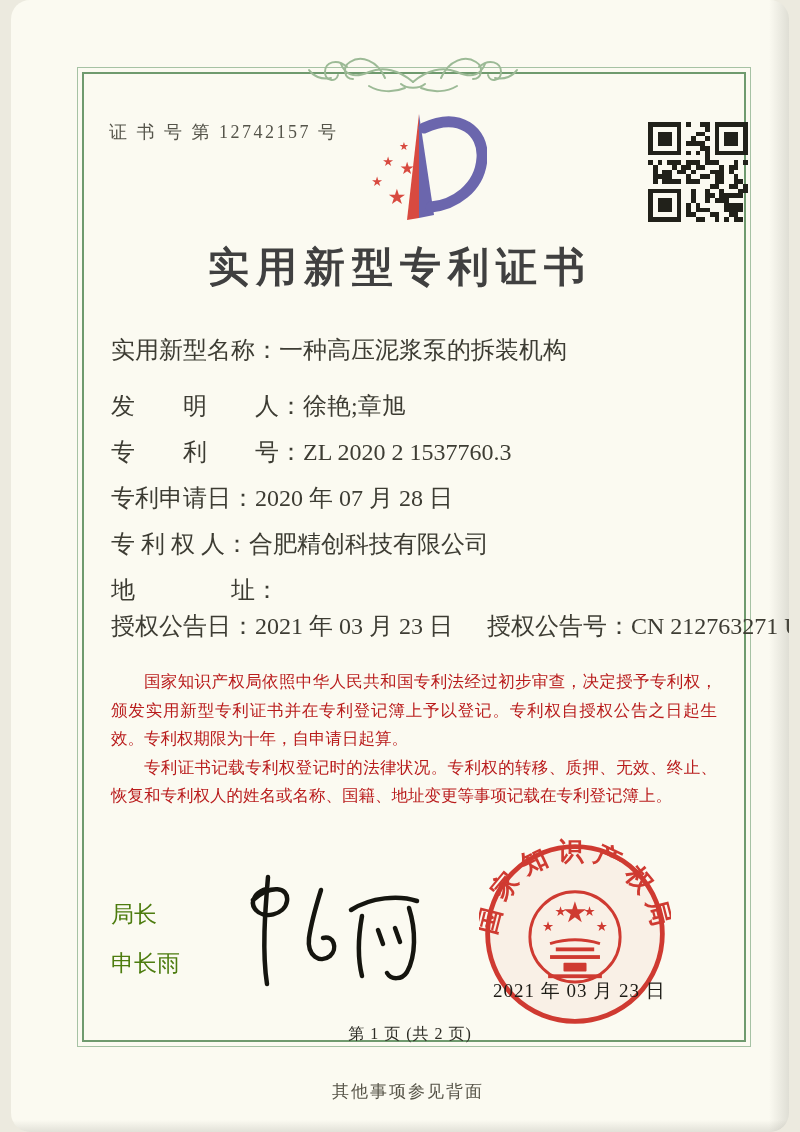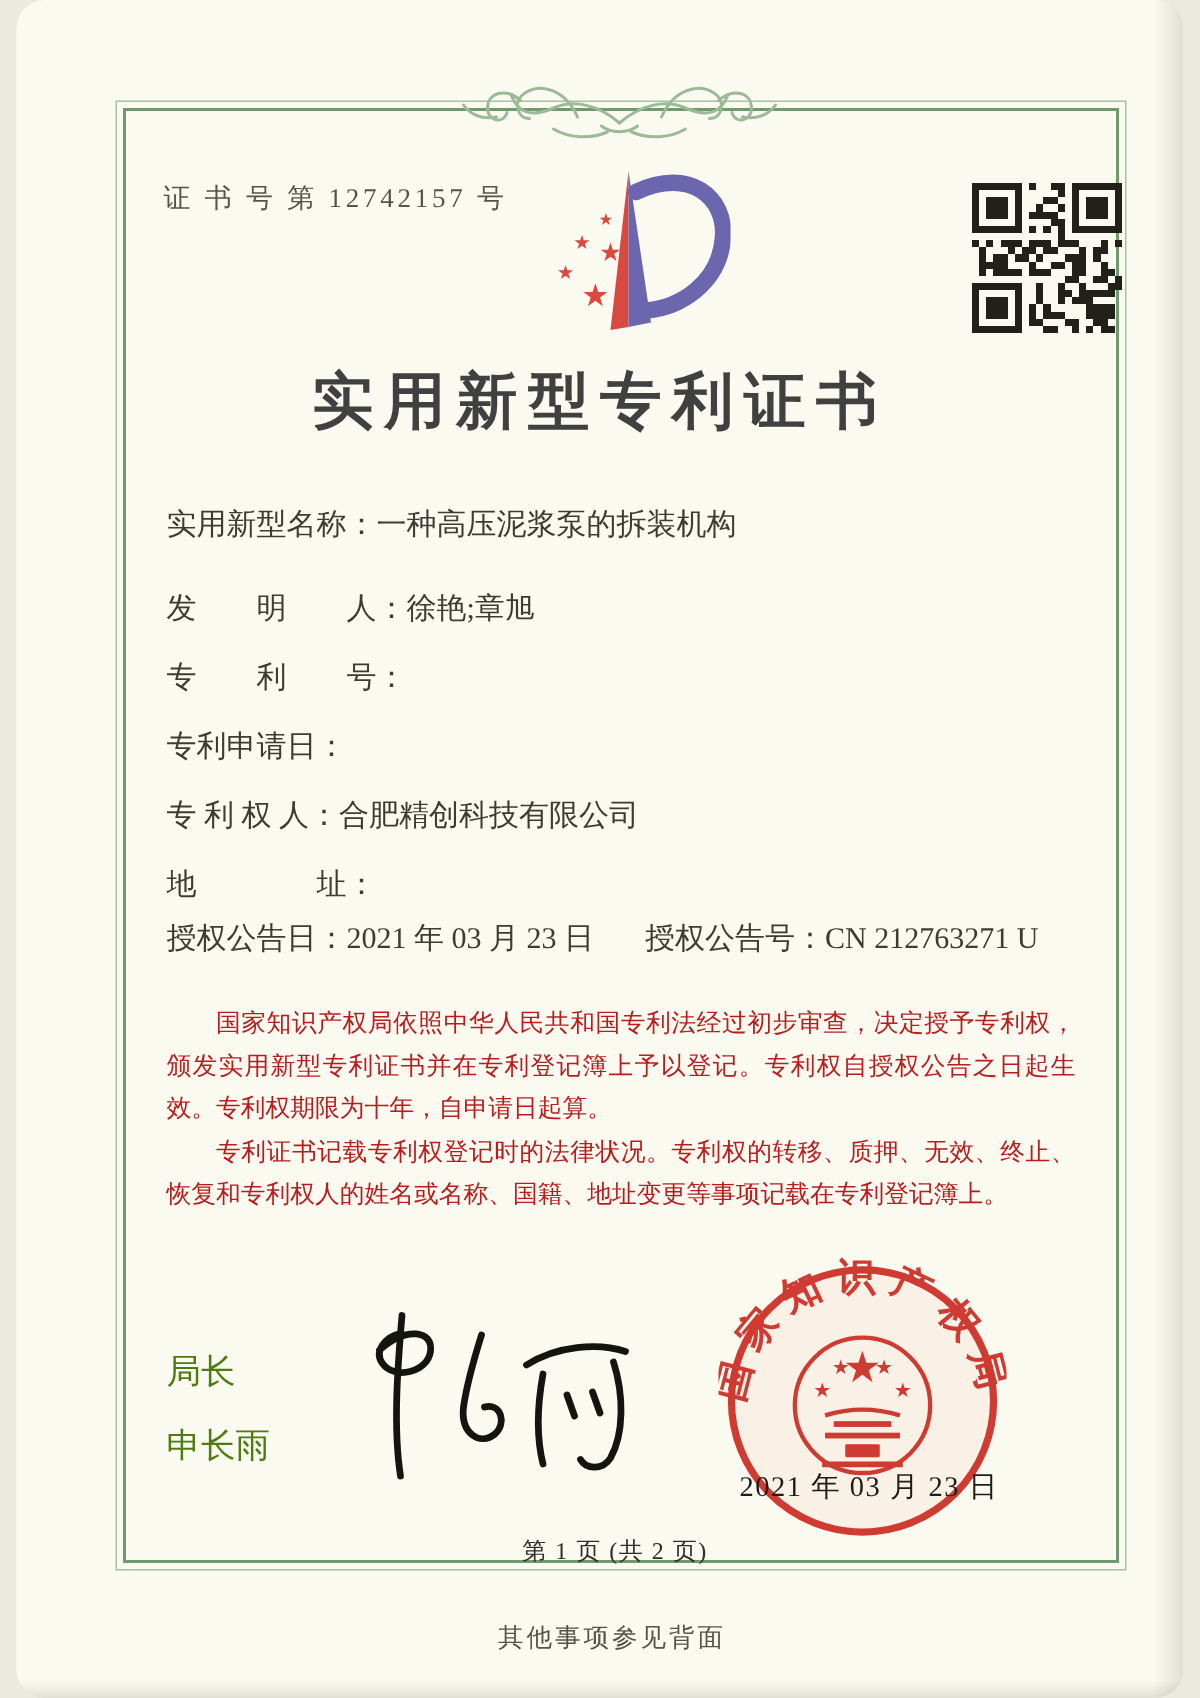--- a/index.html
+++ b/index.html
@@ -11,21 +11,21 @@
         background:linear-gradient(to bottom,rgba(0,0,0,0),rgba(110,110,100,.18));pointer-events:none;}
   .abs{position:absolute;}
   .frame-outer{left:66px;top:67px;width:672px;height:978px;border:1px solid #a6c2a4;}
   .frame-inner{left:71px;top:72px;width:660px;height:966px;border:2px solid #6f9a6e;}
   .ornament{left:278px;top:38px;width:248px;height:68px;}
   .cert-no{left:98px;top:120px;font-size:18px;letter-spacing:2.5px;color:#55544a;}
   .logo{left:336px;top:106px;width:140px;height:128px;}
   .qr{left:637px;top:122px;width:100px;height:100px;}
   .title{left:0;right:0;top:240px;text-align:center;font-size:41px;font-weight:bold;
          letter-spacing:7px;color:#404040;}
-  .fields{left:100px;top:337px;width:616px;color:#3d3c33;font-size:20px;}
+  .fields{left:100px;top:337px;width:616px;color:#3d3c33;font-size:24px;}
   .frow{display:flex;line-height:27px;margin-bottom:19px;}
   .frow.first{margin-bottom:29px;}
   .frow.addr{margin-bottom:9px;}
   .flabel{white-space:pre;flex:none;}
   .fvalue{flex:1;}
   .grant-row{display:flex;line-height:27px;}
   .grant-pair{display:flex;white-space:pre;}
   .grant-pair.second{margin-left:34px;}
   .paragraphs{left:100px;top:668px;width:606px;font-size:16.5px;line-height:28.5px;
               color:#b91c1c;text-align:justify;}
@@ -311,23 +311,25 @@
     <div class="frow first">
       <span class="flabel">实用新型名称：</span>
       <span class="fvalue">一种高压泥浆泵的拆装机构</span>
     </div>
     <div class="frow">
       <span class="flabel">发　　明　　人：</span>
       <span class="fvalue">徐艳;章旭</span>
     </div>
     <div class="frow">
       <span class="flabel">专　　利　　号：</span>
+      <span class="fvalue">ZL 2020 2 1537760.3</span>
     </div>
     <div class="frow">
       <span class="flabel">专利申请日：</span>
+      <span class="fvalue">2020 年 07 月 28 日</span>
     </div>
     <div class="frow">
       <span class="flabel">专 利 权 人：</span>
       <span class="fvalue">合肥精创科技有限公司</span>
     </div>
     <div class="frow addr">
       <span class="flabel">地　　　　址：</span>
     </div>
     <div class="grant-row">
       <span class="grant-pair">

